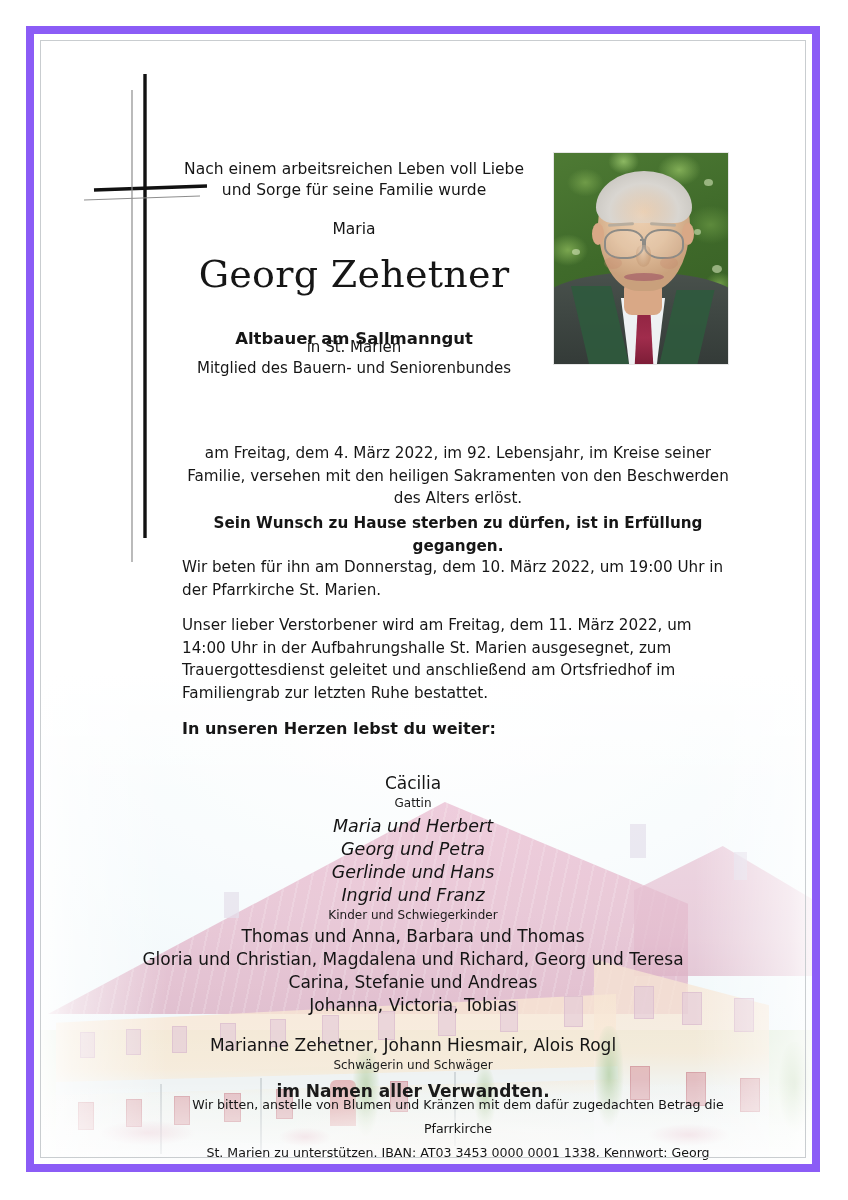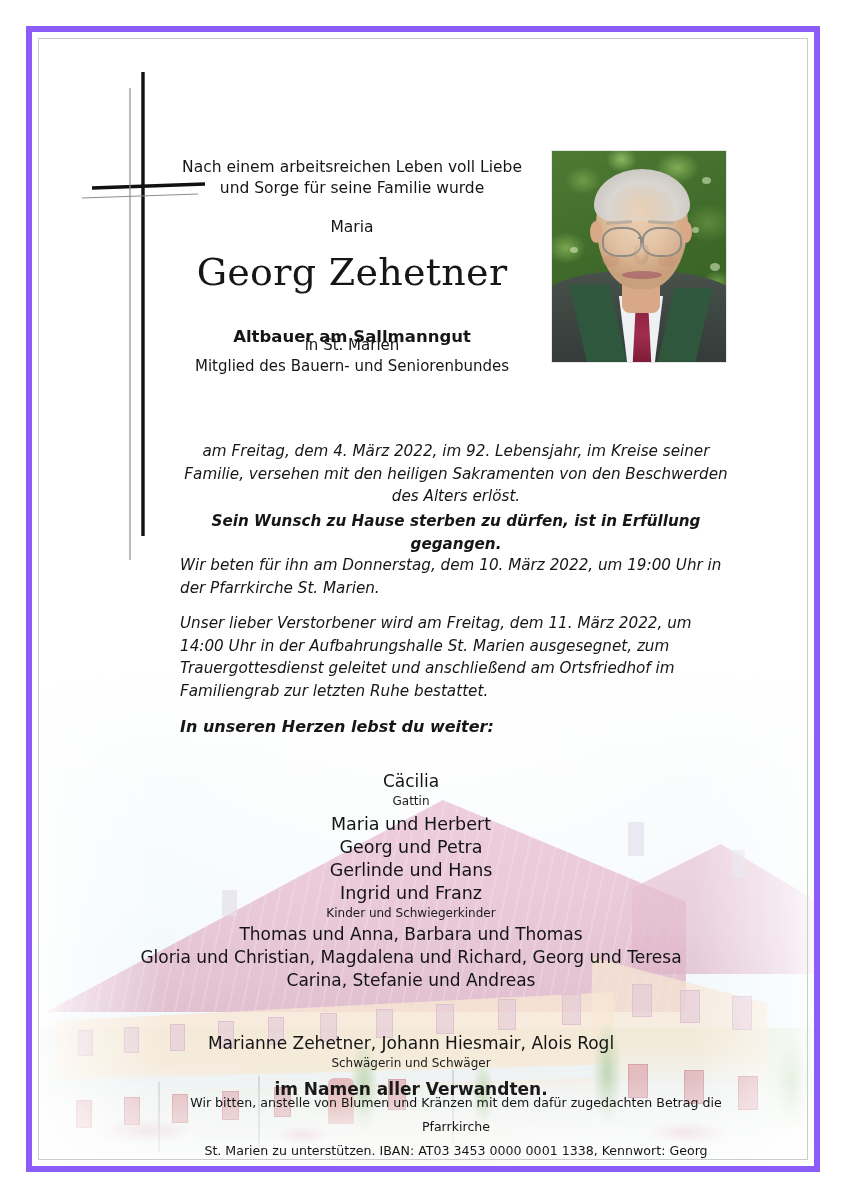--- a/index.html
+++ b/index.html
@@ -15,21 +15,21 @@
     -webkit-font-smoothing: antialiased;
   }
 
   
   #card {
     position: absolute;
     left: 26px;
     top: 26px;
     width: 794px;
     height: 1146px;
-    border: 6px solid #8b5cf6;
+    border: 8px solid #8b5cf6;
     background: #ffffff;
     box-sizing: border-box;
     overflow: hidden;
   }
   #card-inner-rule {
     position: absolute;
     left: 6px;
     top: 6px;
     right: 6px;
     bottom: 6px;
@@ -376,41 +376,40 @@
     font-size: 15px;
     line-height: 21px;
   }
 
   .para {
     position: absolute;
     left: 148px;
     width: 552px;
     font-size: 15.2px;
     line-height: 22.5px;
-    font-style: italic;
   }
   .p-death   { top: 408px; text-align: center; }
   .p-wish    { top: 478px; text-align: center; font-weight: bold; }
   .p-pray    { top: 522px; text-align: left; }
   .p-funeral { top: 580px; text-align: left; }
   .p-heart   { top: 684px; text-align: left; font-weight: bold; font-size: 16px; }
 
   
   .fam {
     position: absolute;
     left: 79px;
     width: 600px;
     text-align: center;
   }
   .fam-name {
     font-size: 17px;
     line-height: 23px;
     color: #141414;
   }
-  .fam-name.big { font-size: 17.5px; }
+  .fam-name.big { font-size: 17.5px; font-style: italic; }
   .fam-label {
     font-size: 12px;
     line-height: 17px;
     color: #1b1b1b;
   }
   .f-wife      { top: 738px; }
   .f-children  { top: 781px; }
   .f-grand     { top: 891px; }
   .f-inlaw     { top: 1000px; }
   .f-closing   { top: 1047px; font-size: 17px; font-weight: bold; }
@@ -571,20 +570,21 @@
       <div class="fam-name big">Georg und Petra</div>
       <div class="fam-name big">Gerlinde und Hans</div>
       <div class="fam-name big">Ingrid und Franz</div>
       <div class="fam-label">Kinder und Schwiegerkinder</div>
     </div>
 
     <div class="fam f-grand">
       <div class="fam-name">Thomas und Anna, Barbara und Thomas</div>
       <div class="fam-name">Gloria und Christian, Magdalena und Richard, Georg und Teresa</div>
       <div class="fam-name">Carina, Stefanie und Andreas</div>
+      <div class="fam-name">Johanna, Victoria, Tobias</div>
     </div>
 
     <div class="fam f-inlaw">
       <div class="fam-name">Marianne Zehetner, Johann Hiesmair, Alois Rogl</div>
       <div class="fam-label">Schwägerin und Schwäger</div>
     </div>
 
     <div class="fam f-closing">im Namen aller Verwandten.</div>
 
     <div class="footnote">

